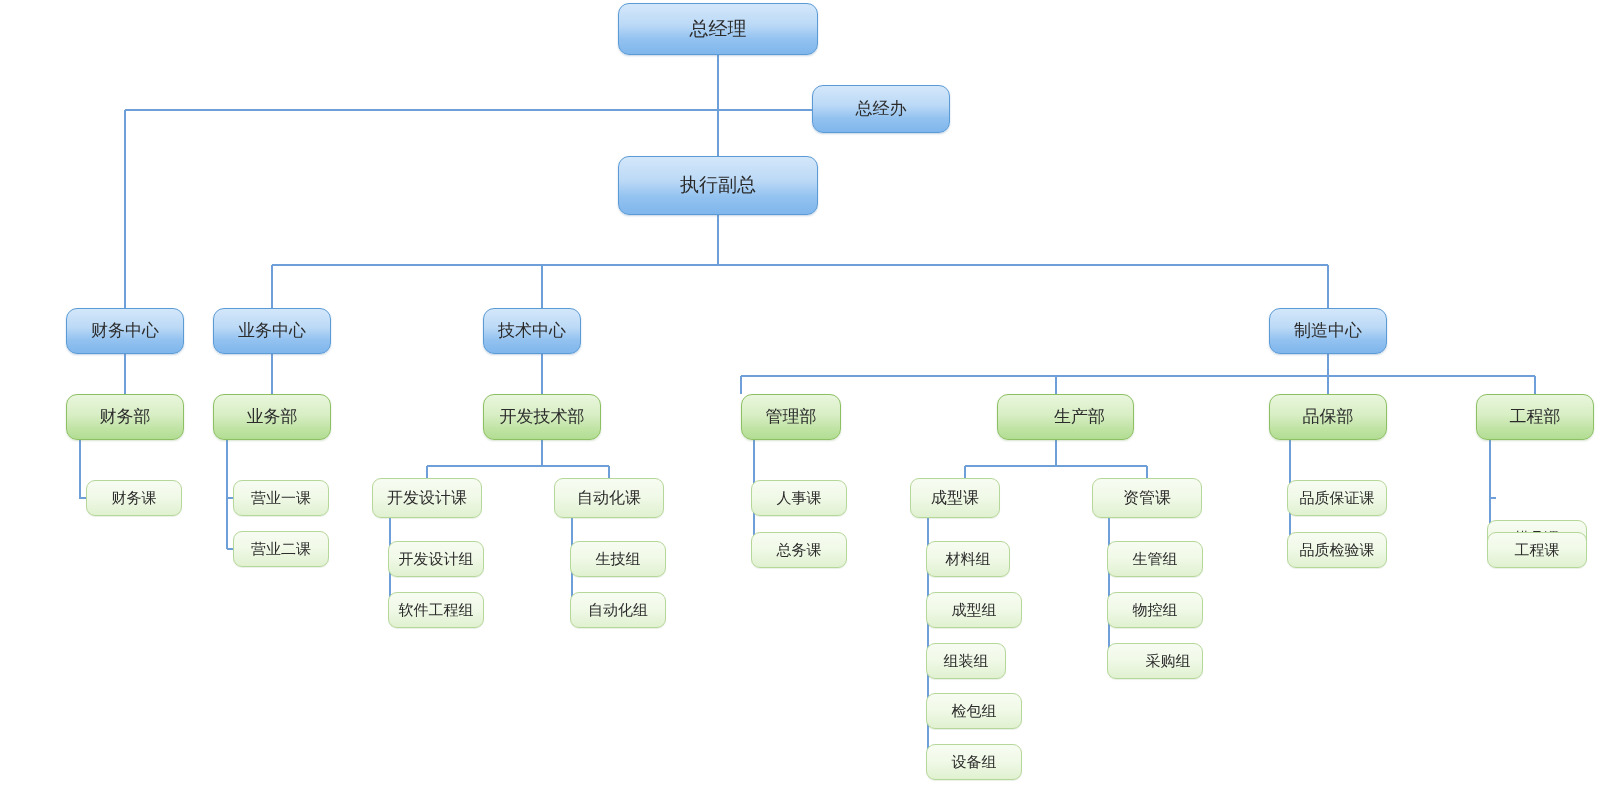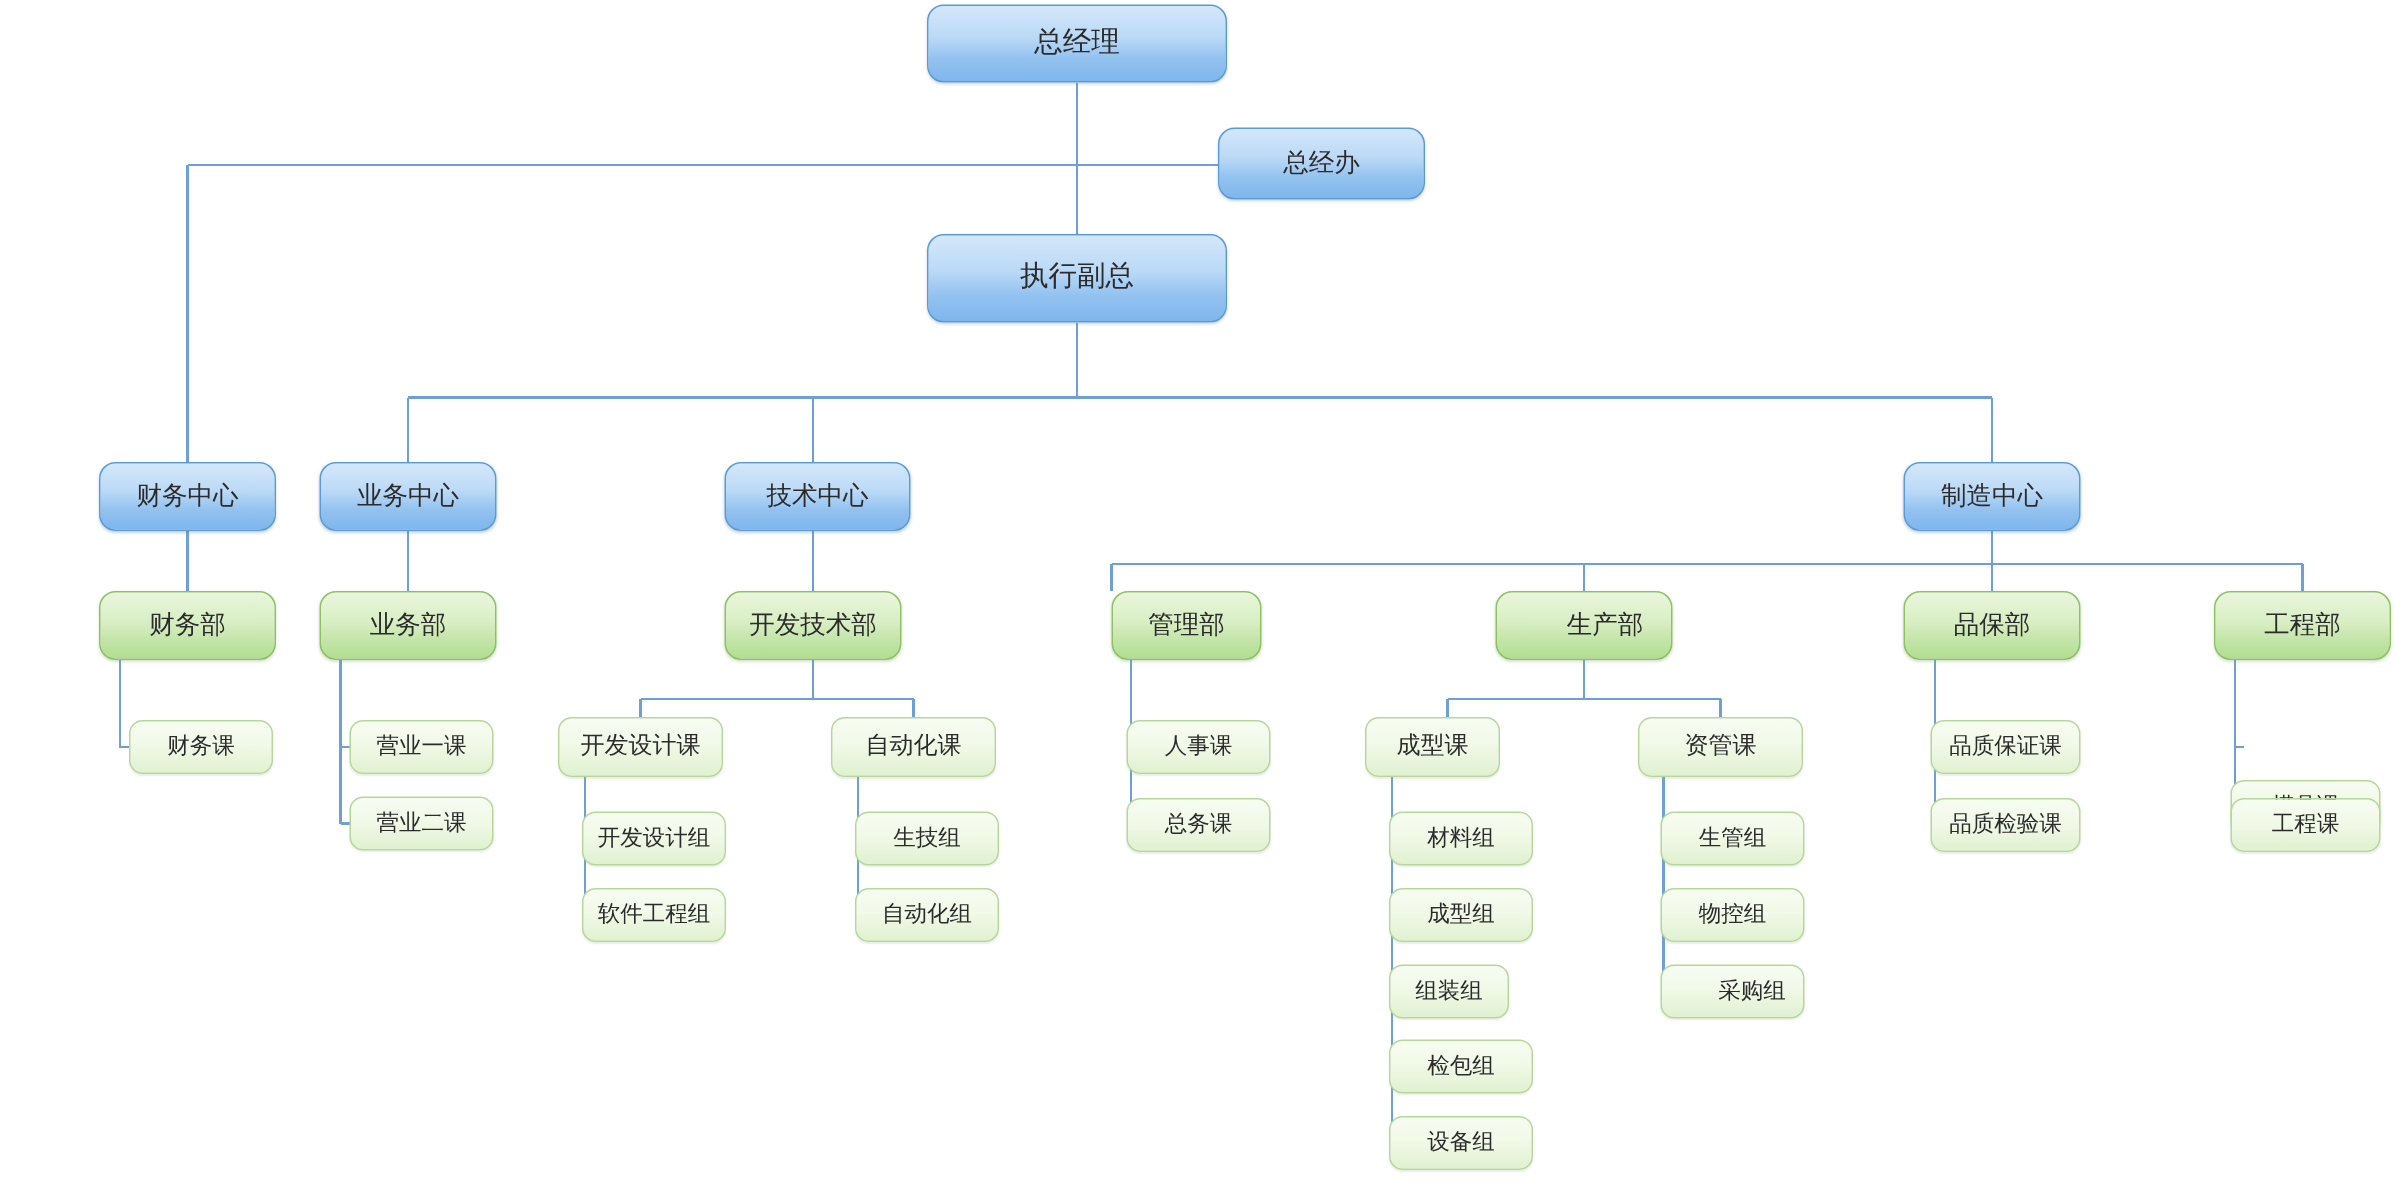--- a/index.html
+++ b/index.html
@@ -132,33 +132,33 @@
   <div class="node n-blue s-xl" style="left:618px;top:3px;width:200px;height:52px;">总经理</div>
 
   <div class="node n-blue s-lg" style="left:812px;top:85px;width:138px;height:48px;">总经办</div>
 
   <div class="node n-blue s-xl" style="left:618px;top:156px;width:200px;height:59px;">执行副总</div>
 
   <div class="node n-blue s-lg" style="left:66px;top:308px;width:118px;height:46px;">财务中心</div>
 
   <div class="node n-blue s-lg" style="left:213px;top:308px;width:118px;height:46px;">业务中心</div>
 
-  <div class="node n-blue s-lg" style="left:483px;top:308px;width:124px;height:46px;">技术中心</div>
+  <div class="node n-blue s-lg" style="left:483px;top:308px;width:98px;height:46px;">技术中心</div>
 
   <div class="node n-green s-lg" style="left:66px;top:394px;width:118px;height:46px;">财务部</div>
 
   <div class="node n-blue s-lg" style="left:1269px;top:308px;width:118px;height:46px;">制造中心</div>
 
   <div class="node n-green s-lg" style="left:213px;top:394px;width:118px;height:46px;">业务部</div>
 
   <div class="node n-green s-lg" style="left:483px;top:394px;width:118px;height:46px;">开发技术部</div>
 
   <div class="node n-green s-lg" style="left:741px;top:394px;width:100px;height:46px;">管理部</div>
 
-  <div class="node n-green s-lg" style="left:997px;top:394px;width:118px;height:46px;padding-left:28px;">生产部</div>
+  <div class="node n-green s-lg" style="left:997px;top:394px;width:137px;height:46px;padding-left:28px;">生产部</div>
 
   <div class="node n-green s-lg" style="left:1269px;top:394px;width:118px;height:46px;">品保部</div>
 
   <div class="node n-green s-lg" style="left:1476px;top:394px;width:118px;height:46px;">工程部</div>
 
   <div class="node n-pale s-sm" style="left:86px;top:480px;width:96px;height:36px;text-align:right;">财务课</div>
 
   <div class="node n-pale s-sm" style="left:233px;top:480px;width:96px;height:36px;">营业一课</div>
   <div class="node n-pale s-sm" style="left:233px;top:531px;width:96px;height:36px;">营业二课</div>
 
@@ -170,21 +170,21 @@
 
   <div class="node n-pale s-sm" style="left:570px;top:541px;width:96px;height:36px;">生技组</div>
   <div class="node n-pale s-sm" style="left:570px;top:592px;width:96px;height:36px;">自动化组</div>
 
   <div class="node n-pale s-sm" style="left:751px;top:480px;width:96px;height:36px;">人事课</div>
   <div class="node n-pale s-sm" style="left:751px;top:532px;width:96px;height:36px;">总务课</div>
 
   <div class="node n-pale s-md" style="left:910px;top:478px;width:90px;height:40px;">成型课</div>
   <div class="node n-pale s-md" style="left:1092px;top:478px;width:110px;height:40px;">资管课</div>
 
-  <div class="node n-pale s-sm" style="left:926px;top:541px;width:96px;height:36px;">材料组</div>
+  <div class="node n-pale s-sm" style="left:926px;top:541px;width:84px;height:36px;">材料组</div>
   <div class="node n-pale s-sm" style="left:926px;top:592px;width:96px;height:36px;">成型组</div>
   <div class="node n-pale s-sm" style="left:926px;top:643px;width:80px;height:36px;">组装组</div>
   <div class="node n-pale s-sm" style="left:926px;top:693px;width:96px;height:36px;">检包组</div>
   <div class="node n-pale s-sm" style="left:926px;top:744px;width:96px;height:36px;">设备组</div>
 
   <div class="node n-pale s-sm" style="left:1107px;top:541px;width:96px;height:36px;">生管组</div>
   <div class="node n-pale s-sm" style="left:1107px;top:592px;width:96px;height:36px;">物控组</div>
   <div class="node n-pale s-sm" style="left:1107px;top:643px;width:96px;height:36px;padding-left:26px;">采购组</div>
 
   <div class="node n-pale s-sm" style="left:1287px;top:480px;width:100px;height:36px;">品质保证课</div>

